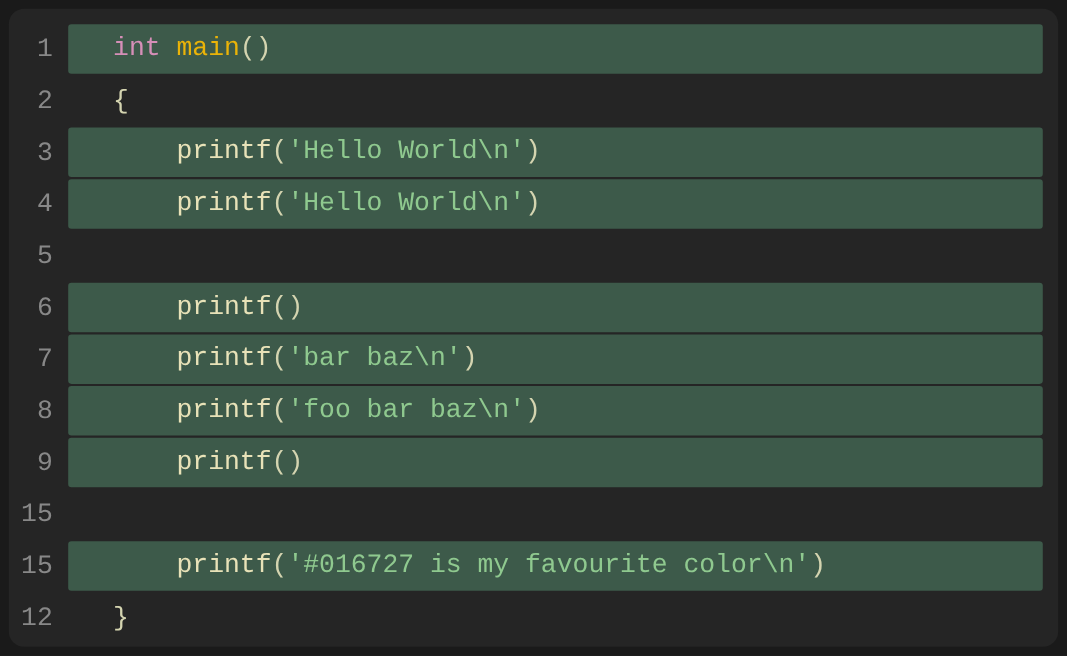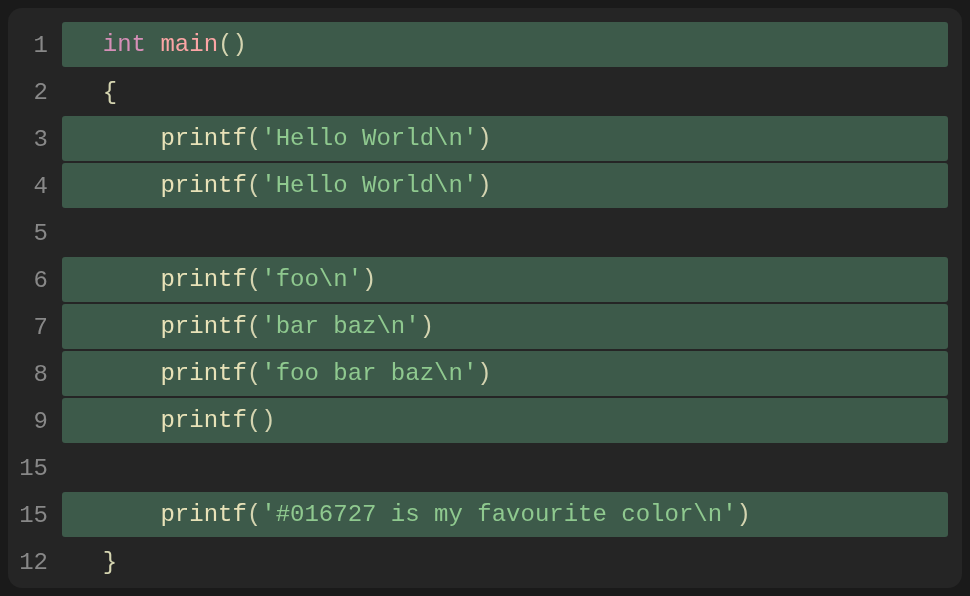--- a/index.html
+++ b/index.html
@@ -47,21 +47,21 @@
       white-space: pre;
       text-align: center;
     }
     .line-content.highlighted {
       background: #3d5a4a;
       border-radius: 3px;
       margin-bottom: 2px;
     }
     
     .tok-keyword { color: #d68fb8; }
-    .tok-func { color: #fca5a5; }
+    .tok-func { color: #eab308; }
     .tok-paren { color: #d4d4b0; }
     .tok-brace { color: #d4d4b0; }
     .tok-call { color: #e8e2b8; }
     .tok-string { color: #8fc98f; }
     .tok-plain { color: #d4d4b0; }
     
     .sp { display: inline-block; }
   </style>
 </head>
 <body>
@@ -83,21 +83,21 @@
       <div class="code-line">
         <div class="line-number">4</div>
         <div class="line-content highlighted"><span class="sp">      </span><span class="tok-call">printf</span><span class="tok-paren">(</span><span class="tok-string">'Hello World\n'</span><span class="tok-paren">)</span></div>
       </div>
       <div class="code-line">
         <div class="line-number">5</div>
         <div class="line-content"></div>
       </div>
       <div class="code-line">
         <div class="line-number">6</div>
-        <div class="line-content highlighted"><span class="sp">      </span><span class="tok-call">printf</span><span class="tok-paren">(</span><span class="tok-string">'foo\n'</span><span class="tok-paren">)</span></div>
+        <div class="line-content highlighted"><span class="sp">      </span><span class="tok-call">printf</span><span class="tok-paren">(</span><span class="tok-paren">)</span></div>
       </div>
       <div class="code-line">
         <div class="line-number">7</div>
         <div class="line-content highlighted"><span class="sp">      </span><span class="tok-call">printf</span><span class="tok-paren">(</span><span class="tok-string">'bar baz\n'</span><span class="tok-paren">)</span></div>
       </div>
       <div class="code-line">
         <div class="line-number">8</div>
         <div class="line-content highlighted"><span class="sp">      </span><span class="tok-call">printf</span><span class="tok-paren">(</span><span class="tok-string">'foo bar baz\n'</span><span class="tok-paren">)</span></div>
       </div>
       <div class="code-line">

